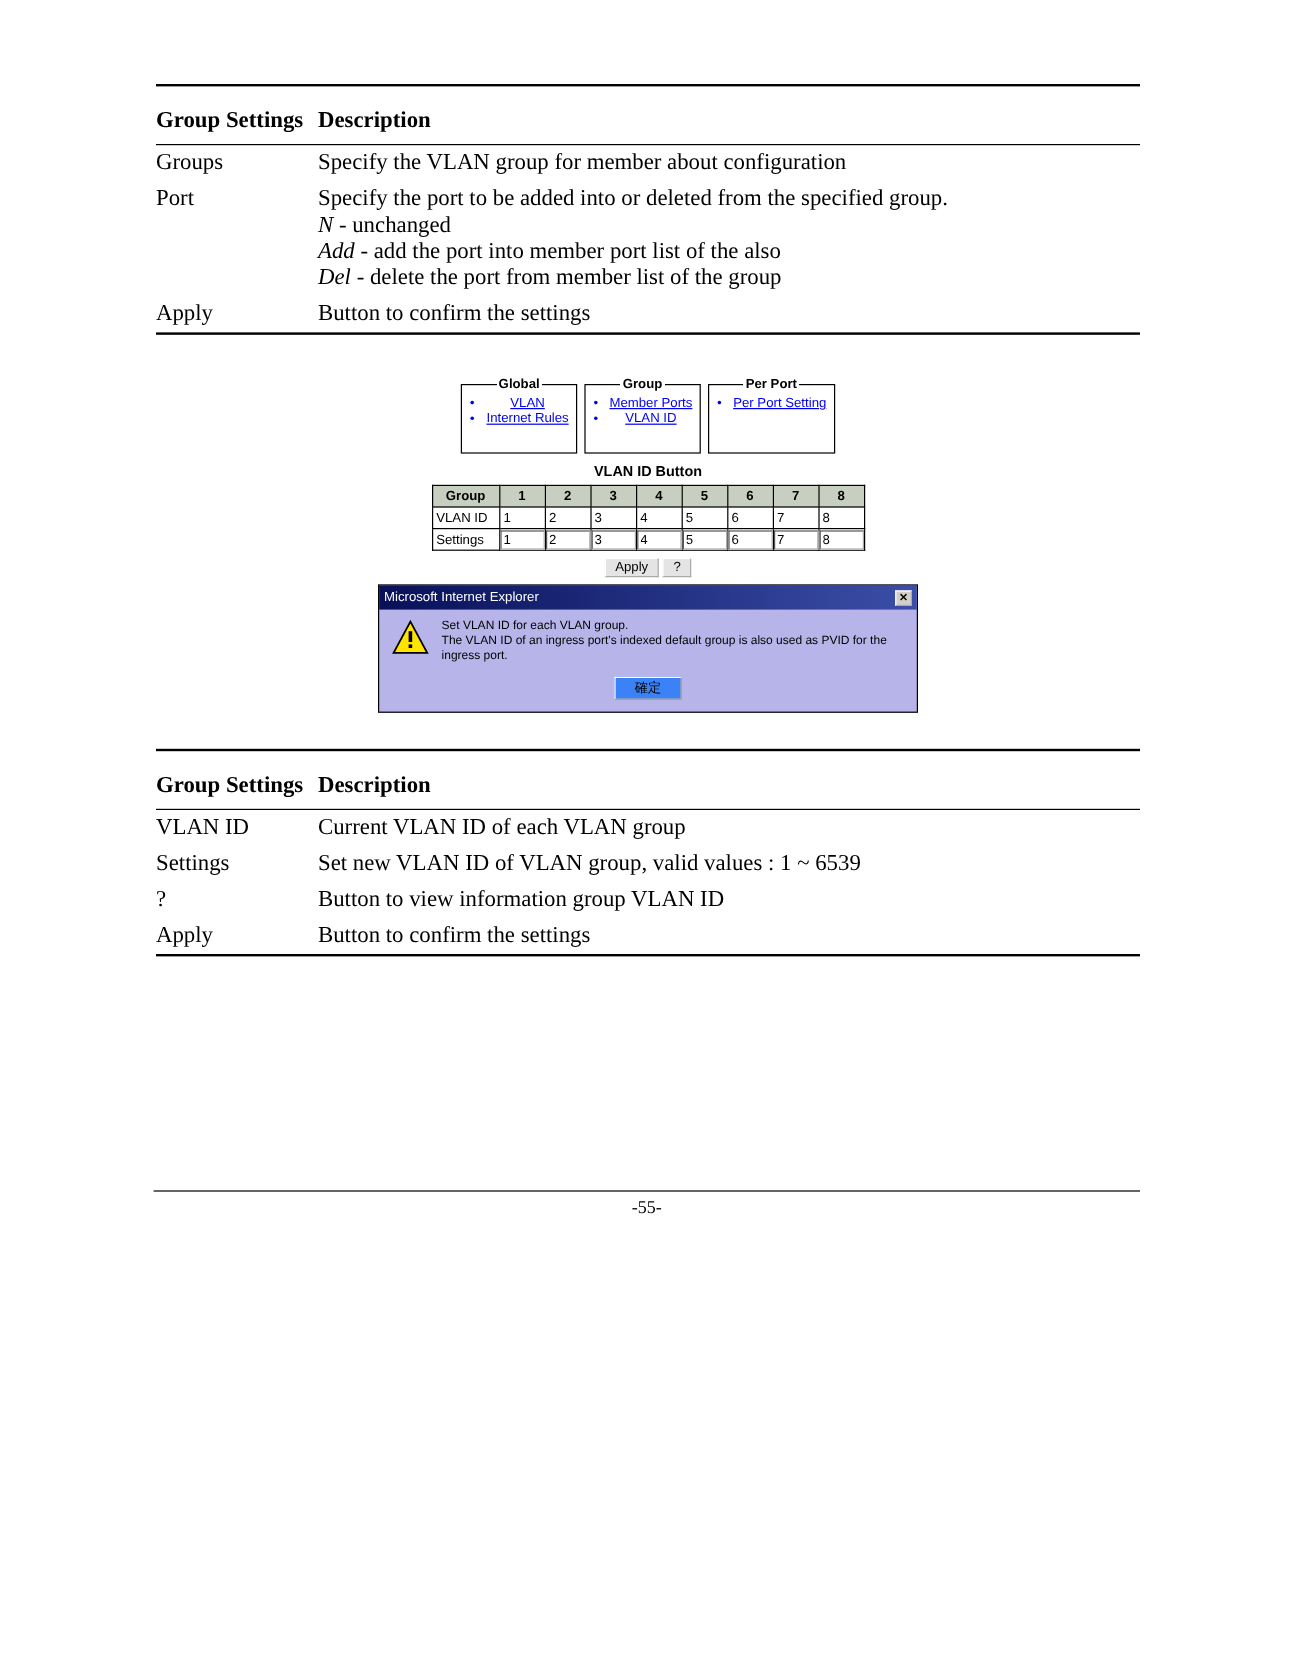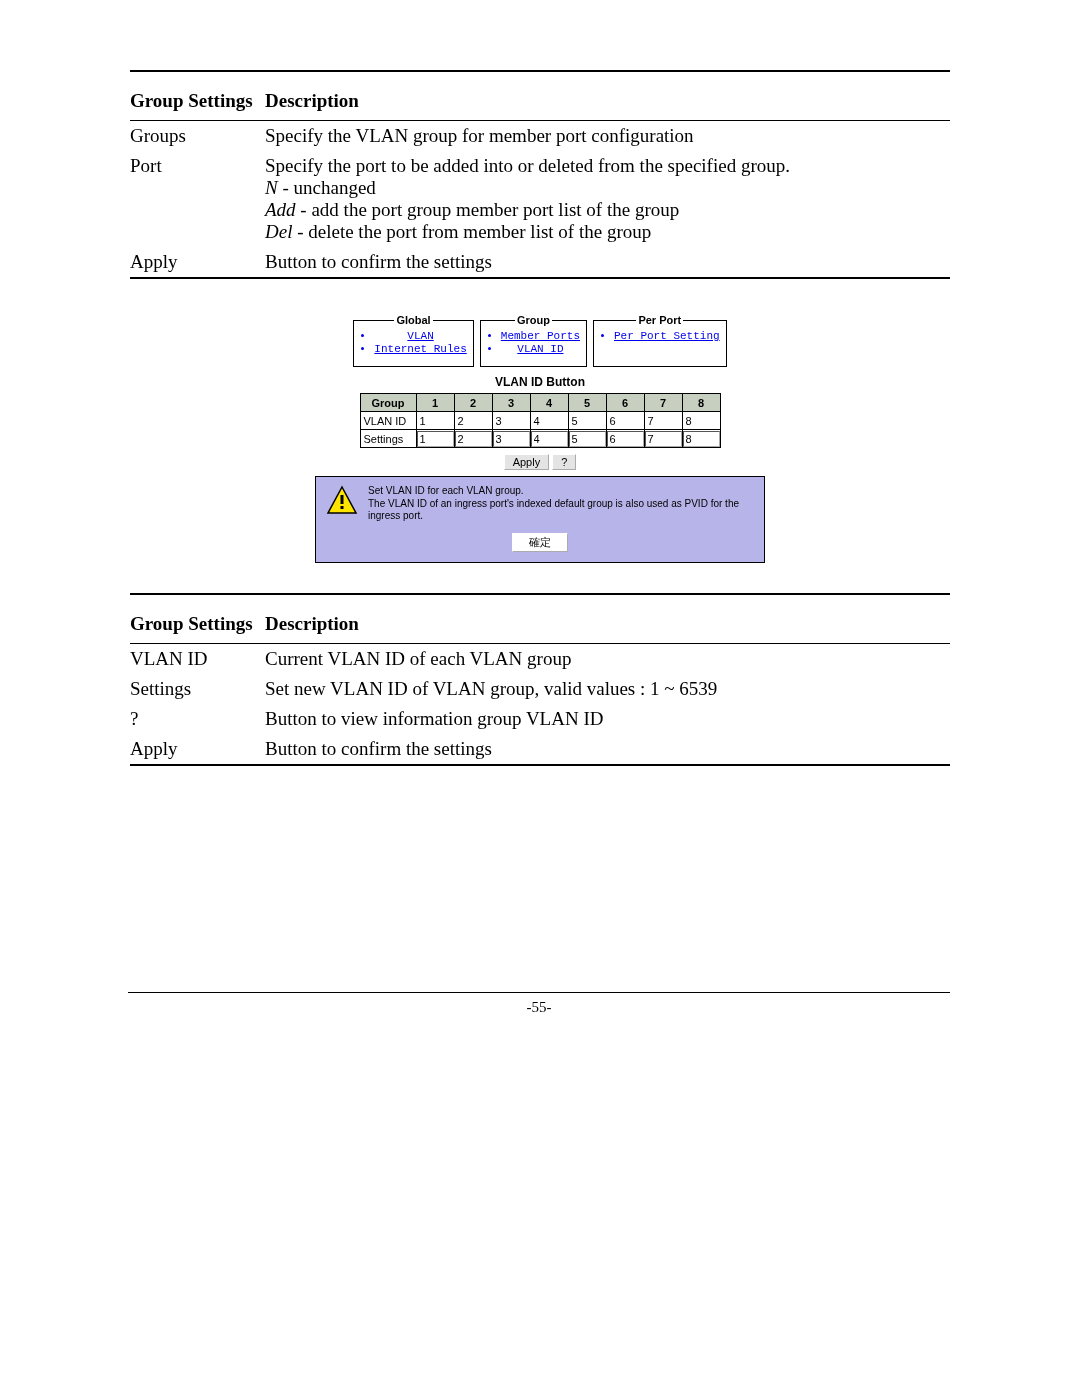--- a/index.html
+++ b/index.html
@@ -69,24 +69,23 @@
     padding: 2px 6px 4px 6px;
     margin: 0;
     font-size: 11px;
   }
   fieldset.nav legend {
     font-weight: bold;
     padding: 0 2px;
     font-size: 11px;
   }
   fieldset.nav ul {
-    margin: 2px 0 7px 0;
+    margin: 2px 0 18px 0;
     padding: 0 0 0 14px;
     list-style: disc;
-    font-family: Liberation Mono, monospace;
   }
   fieldset.nav li {
     color: #00e;
     text-decoration: underline;
     white-space: nowrap;
     margin: 1px 0;
   }
   .section-title {
     text-align: center;
     font-weight: bold;
@@ -192,21 +191,21 @@
     font-size: 10px;
     line-height: 1.25;
   }
   .msgbox .buttons {
     text-align: center;
     padding: 6px 0 10px 0;
   }
   .msgbox .buttons button {
     font-family: "MS Sans Serif", Arial, sans-serif;
     font-size: 11px;
-    background: #ffffff;
+    background: #3b82f6;
     border: 1px outset #fff;
     padding: 1px 16px;
     cursor: pointer;
   }
 
   .footer {
     position: absolute;
     bottom: 48px;
     left: 128px;
     right: 130px;
@@ -229,28 +228,28 @@
       <th class="col-left">Group Settings</th>
       <th>Description</th>
     </tr>
     <tr>
           <td colspan="2" style="padding:0;">
             <hr class="thin-hr">
           </td>
         </tr>
     <tr>
       <td>Groups</td>
-      <td>Specify the VLAN group for member port configuration</td>
+      <td>Specify the VLAN group for member about configuration</td>
     </tr>
     <tr>
       <td>Port</td>
       <td>
         <span>Specify the port to be added into or deleted from the specified group.</span><br>
         <span class="italic">N</span><span> - unchanged</span><br>
-        <span class="italic">Add</span><span> - add the port group member port list of the group</span><br>
+        <span class="italic">Add</span><span> - add the port into member port list of the also</span><br>
         <span class="italic">Del</span><span> - delete the port from member list of the group</span>
       </td>
     </tr>
     <tr>
       <td>Apply</td>
       <td>Button to confirm the settings</td>
     </tr>
   </tbody>
     </table>
   <hr class="thick-hr">
@@ -318,20 +317,24 @@
       </tr>
     </tbody>
       </table>
 
     <div class="apply-row">
       <button class="btn-small">Apply</button>
       <button class="btn-small">?</button>
     </div>
 
     <div class="msgbox">
+      <div class="titlebar">
+        <span>Microsoft Internet Explorer</span>
+        <span class="closebtn">✕</span>
+      </div>
       <div class="body">
         <div class="warning-icon">
           <svg viewBox="0 0 32 30">
             <polygon points="16,2 30,28 2,28" fill="#ffe400" stroke="#000" stroke-width="1.5"></polygon>
             <rect x="14.5" y="10" width="3" height="9" fill="#000"></rect>
             <rect x="14.5" y="21" width="3" height="3" fill="#000"></rect>
           </svg>
         </div>
         <div class="text">
           <span>Set VLAN ID for each VLAN group.</span><br>

